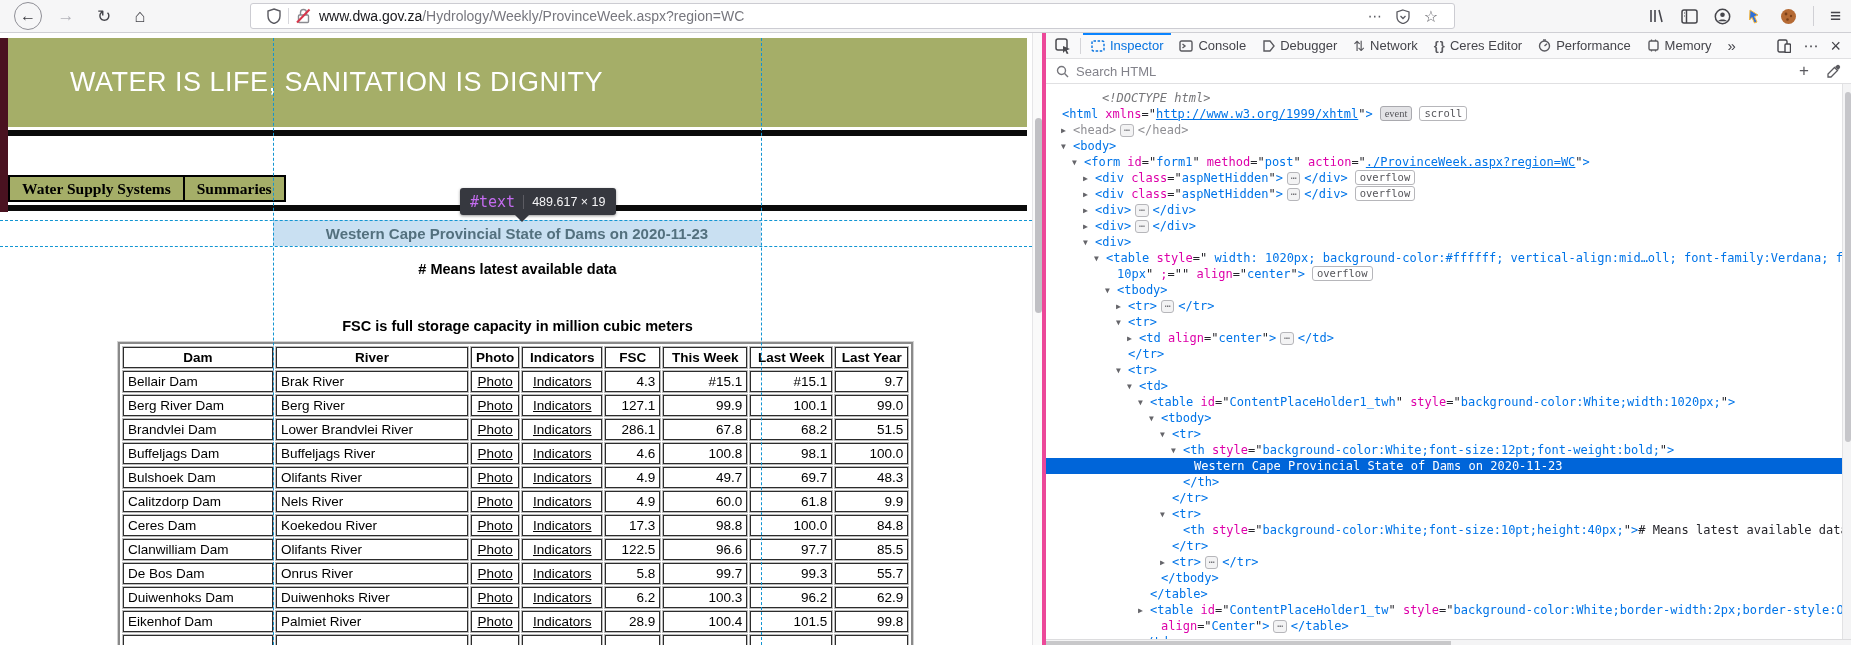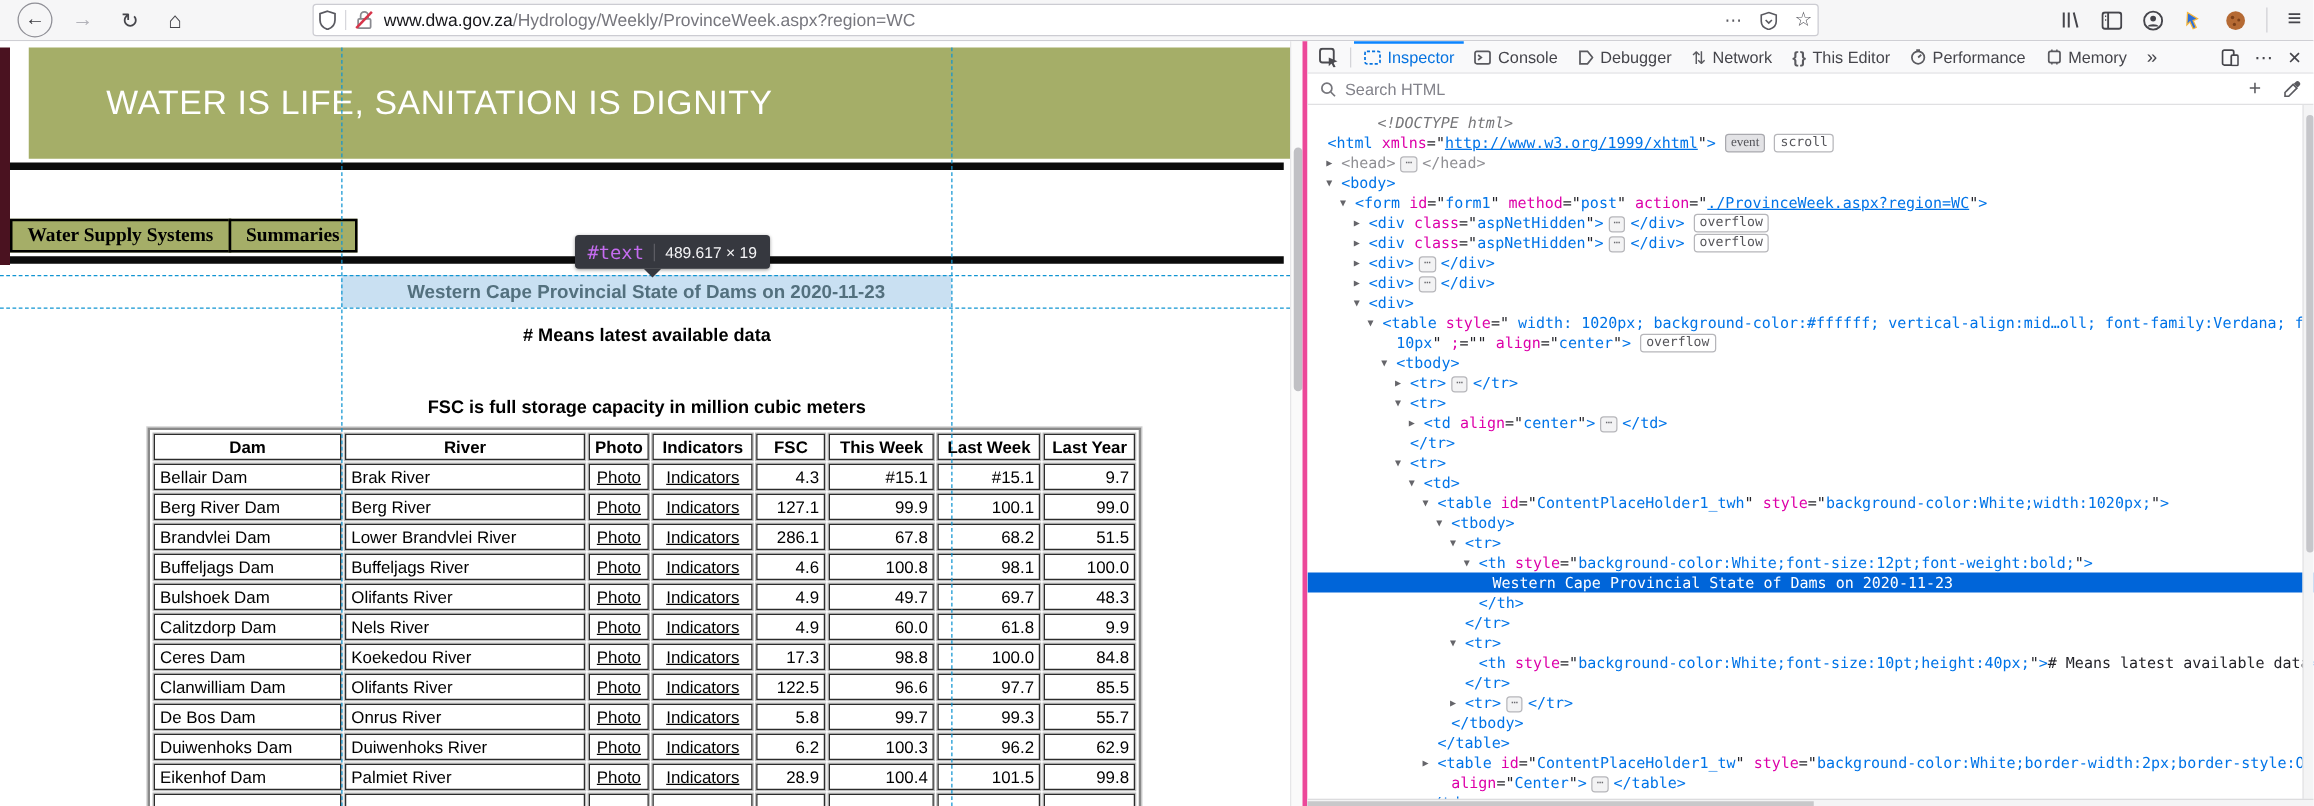--- a/index.html
+++ b/index.html
@@ -8,36 +8,36 @@
 
   
   .toolbar { position: absolute; left: 0; top: 0; width: 1851px; height: 33px;
              background: #f6f6f7; border-bottom: 1px solid #cfcfd4; }
   .tb-icon { position: absolute; top: 0; height: 32px; display: flex; align-items: center; justify-content: center;
              color: #45454b; font-size: 17px; }
   .back-circle { position: absolute; left: 14px; top: 2px; width: 28px; height: 28px; border: 1px solid #8f8f96;
                  border-radius: 50%; display: flex; align-items: center; justify-content: center; color: #3b3b40;
                  font-size: 16px; background: #f6f6f7; z-index: 2; }
   .url-field { position: absolute; left: 250px; top: 3px; width: 1205px; height: 26px; background: #fff;
-               border: 1px solid #ccccd2; border-radius: 3px; display: flex; align-items: center; padding: 0 4px; }
+               border: 1px solid #ccccd2; border-radius: 3px; display: flex; align-items: center; padding: 0 16px; }
   .url-sep { width: 1px; height: 16px; background: #d7d7dc; margin: 0 7px; }
   .url-text { font-size: 14px; white-space: nowrap; overflow: hidden; }
   .url-domain { color: #17171b; }
   .url-path { color: #77777e; }
   .url-right { margin-left: auto; display: flex; align-items: center; gap: 14px; color: #5a5a61; }
   .tb-right { position: absolute; right: 10px; top: 0; height: 32px; display: flex; align-items: center; gap: 16px;
               color: #45454b; }
   .tb-vsep { width: 1px; height: 20px; background: #d0d0d5; }
   .icon-svg { display: block; }
 
   
   .page { position: absolute; left: 0; top: 33px; width: 1032px; height: 612px; background: #fff; overflow: hidden; }
   .maroon-strip { position: absolute; left: 0; top: 5px; width: 8px; height: 174px; background: #4a1220; }
   .banner { position: absolute; left: 8px; top: 5px; width: 1019px; height: 89px; background: #a5ae68;
-            display: flex; align-items: center; margin-left: 15px; }
+            display: flex; align-items: center; }
   .banner-text { color: #ffffff; font-size: 27px; letter-spacing: 0.5px; padding-left: 62px; }
   .hr-black { position: absolute; left: 8px; width: 1019px; height: 6px; background: #0b0b0b; }
   .hr1 { top: 97px; } .hr2 { top: 172px; }
   .menu-row { position: absolute; left: 8px; display: flex; }
   .menu-row1 { top: 112px; } .menu-row2 { top: 142px; }
   .menu-btn { height: 27px; background: #a5ae68; border: 2px solid #000; margin-right: -2px;
               font-family: "Liberation Serif", serif; font-weight: bold; font-size: 15.5px; color: #000;
               display: flex; align-items: center; padding: 0 12px; white-space: nowrap; cursor: pointer; }
 
   .title-highlight { position: absolute; left: 273px; top: 187px; width: 488px; height: 26px;
@@ -417,21 +417,21 @@
             </svg>
           </span>
         <span>Debugger</span>
       </div>
       <div class="dt-tab">
         <span class="glyph" style="font-size:14px;">⇅</span>
         <span>Network</span>
       </div>
       <div class="dt-tab">
         <span class="glyph" style="font-weight:bold;">{ }</span>
-        <span>This Editor</span>
+        <span>Ceres Editor</span>
       </div>
       <div class="dt-tab">
         <span class="glyph">
             <svg class="icon-svg" width="13" height="13" viewBox="0 0 13 13">
               <circle cx="6.5" cy="7" r="5" fill="none" stroke="currentColor" stroke-width="1.4"></circle>
               <line x1="6.5" y1="7" x2="9" y2="4.8" stroke="currentColor" stroke-width="1.4"></line>
               <line x1="5" y1="1" x2="8" y2="1" stroke="currentColor" stroke-width="1.4"></line>
             </svg>
           </span>
         <span>Performance</span>

